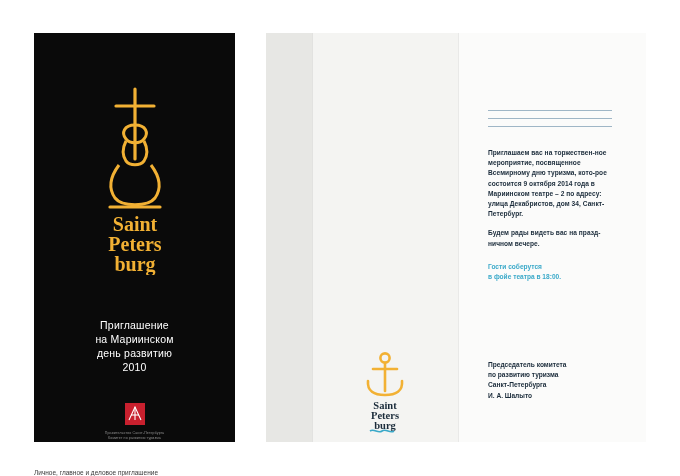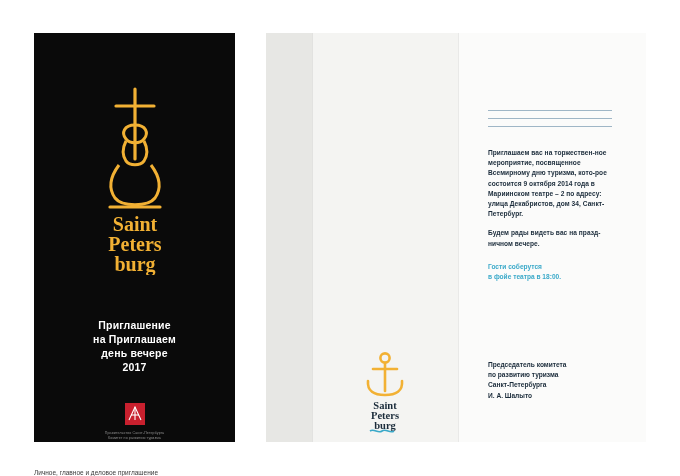--- a/index.html
+++ b/index.html
@@ -41,21 +41,21 @@
   .cover-logo svg { display: block; margin: 0 auto; }
 
   .cover-title {
     position: absolute;
     left: 0;
     top: 285px;
     width: 201px;
     text-align: center;
     color: #ffffff;
     font-size: 10.5px;
-    font-weight: bold;
+    font-weight: normal;
     line-height: 14px;
     letter-spacing: 0.2px;
   }
   .cover-title .year { display: block; }
 
   .cover-emblem {
     position: absolute;
     left: 0;
     top: 370px;
     width: 201px;
@@ -209,23 +209,23 @@
         <line x1="30" y1="122" x2="80" y2="122" stroke="#f2b134" stroke-width="3.2" stroke-linecap="round"></line>
 
         <text x="55" y="146" text-anchor="middle" fill="#f2b134" font-family="'Liberation Serif', serif" font-size="20" font-weight="bold">Saint</text>
         <text x="55" y="166" text-anchor="middle" fill="#f2b134" font-family="'Liberation Serif', serif" font-size="20" font-weight="bold">Peters</text>
         <text x="55" y="186" text-anchor="middle" fill="#f2b134" font-family="'Liberation Serif', serif" font-size="20" font-weight="bold">burg</text>
       </svg>
     </div>
 
     <div class="cover-title">
       <span>Приглашение</span><br>
-      <span>на Приглашаем</span><br>
-      <span>день вечере</span>
-      <span class="year">2017</span>
+      <span>на Мариинском</span><br>
+      <span>день развитию</span>
+      <span class="year">2010</span>
     </div>
 
     <div class="cover-emblem">
       <div class="emblem-box">
         <svg width="20" height="22" viewBox="0 0 20 22" aria-hidden="true">
           <path d="M4 17 L10 4 L16 17" stroke="#ffffff" stroke-width="1.1" fill="none"></path>
           <line x1="10" y1="4" x2="10" y2="17" stroke="#ffffff" stroke-width="1.1"></line>
           <line x1="6" y1="12" x2="14" y2="12" stroke="#ffffff" stroke-width="1.1"></line>
         </svg>
       </div>

